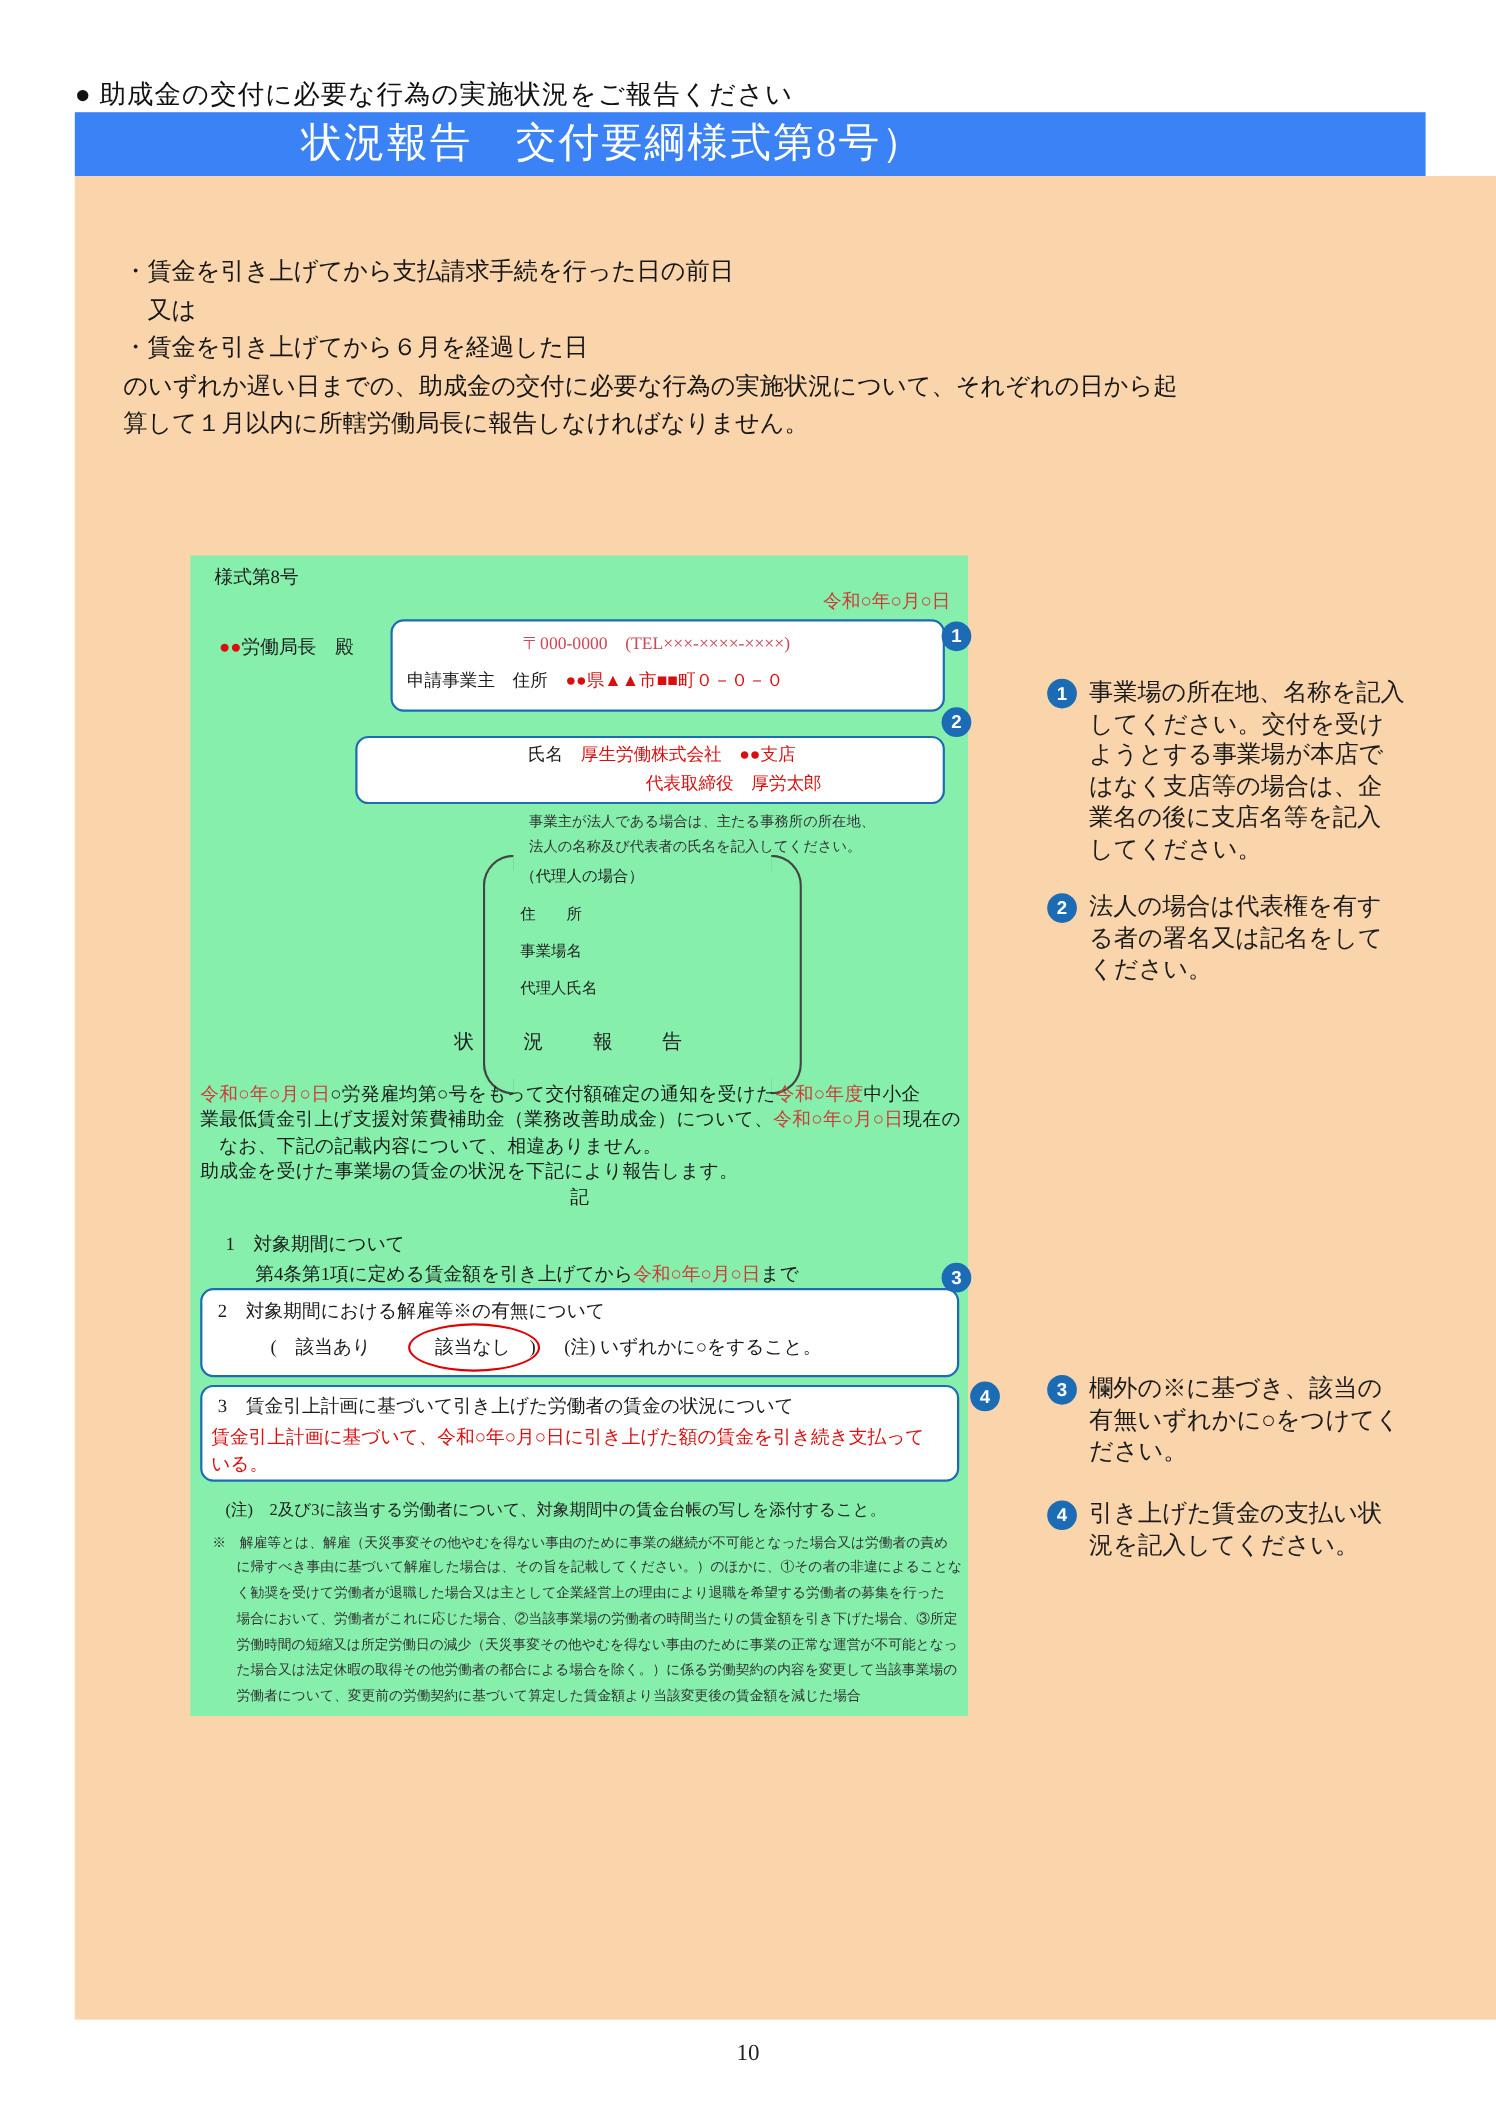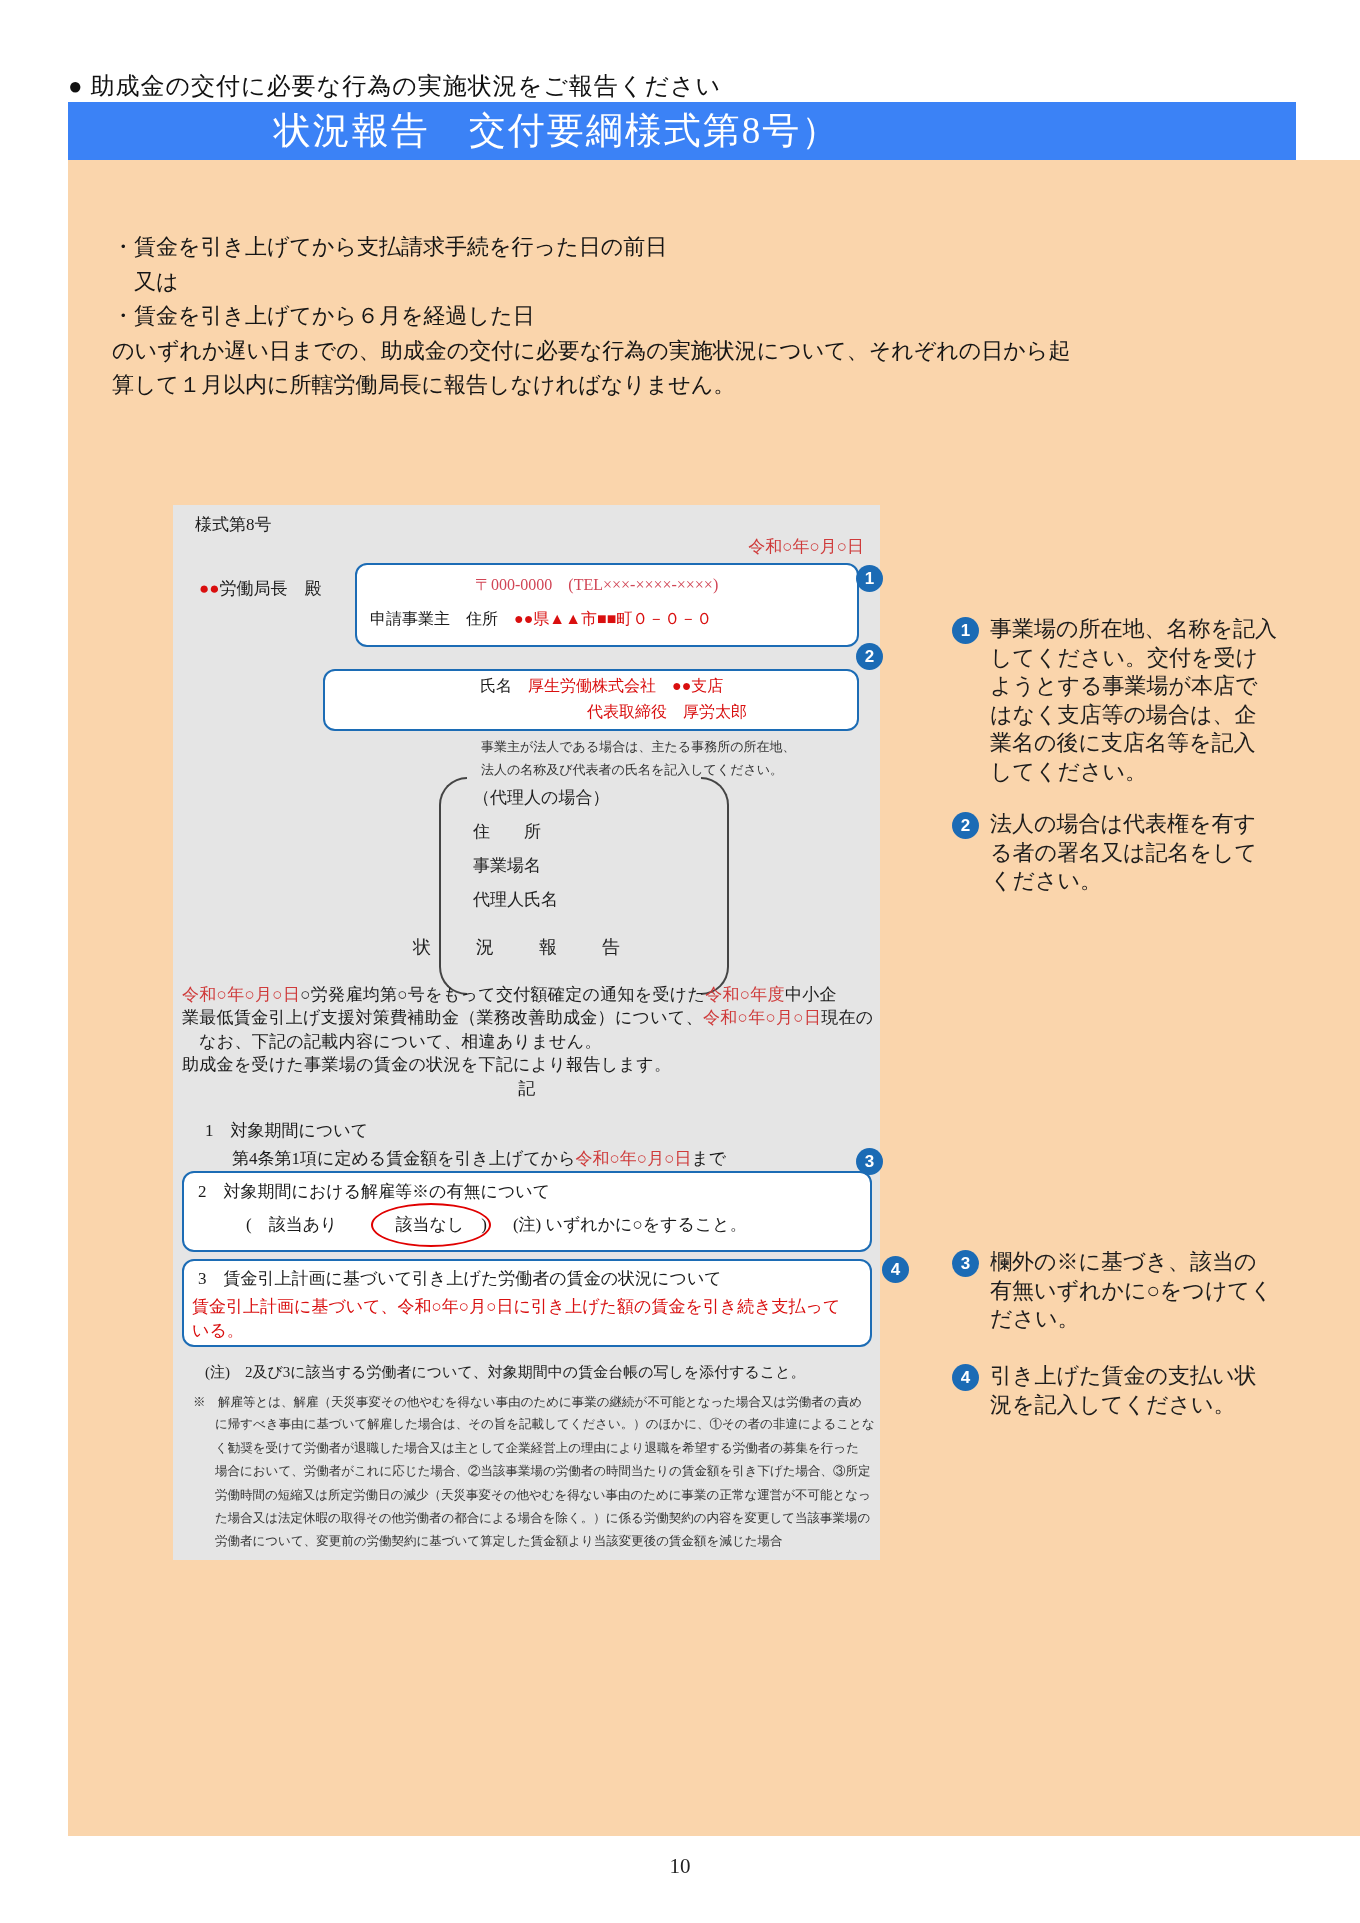--- a/index.html
+++ b/index.html
@@ -8,38 +8,38 @@
 
   .top-heading{position:absolute;left:68px;top:70px;font-size:24px;letter-spacing:1px;color:#111;}
 
   .banner{position:absolute;left:68px;top:102px;width:1228px;height:58px;background:#3b82f6;}
   .banner-title{color:#ffffff;font-size:37px;line-height:58px;text-align:center;padding-right:250px;letter-spacing:2px;}
 
   .peach{position:absolute;left:68px;top:160px;width:1348px;height:1676px;background:#FAD5AC;}
 
   .intro{position:absolute;left:44px;top:70px;font-size:22px;line-height:34.5px;white-space:pre-line;color:#151515;}
 
-  .formbox{position:absolute;left:105px;top:345px;width:707px;height:1055px;background:#e5e5e5;}
+  .formbox{position:absolute;left:105px;top:345px;width:707px;height:1055px;background:#86efac;}
   .abs{position:absolute;}
   .fs17{font-size:17px;}
   .red{color:#D90F0F;}
   .softred{color:#CF3A3A;}
   .pink{color:#D14555;}
 
   .bluebox{position:absolute;border:2.5px solid #1C6CB5;border-radius:12px;background:#fff;}
 
   .marker{position:absolute;width:27px;height:27px;border-radius:50%;background:#1B6BB5;color:#fff;
           font-family:"Liberation Sans","DejaVu Sans",sans-serif;font-weight:bold;font-size:17px;
           line-height:27px;text-align:center;}
 
   .paren{position:absolute;width:26px;height:214px;}
   .paren-l{border-left:2.5px solid #444;border-top:2.5px solid #444;border-bottom:2.5px solid #444;border-radius:30px 0 0 30px;}
   .paren-r{border-right:2.5px solid #444;border-top:2.5px solid #444;border-bottom:2.5px solid #444;border-radius:0 30px 30px 0;}
 
-  .proxy-lines{position:absolute;left:300px;top:276px;font-size:17px;line-height:34px;color:#222;}
+  .proxy-lines{position:absolute;left:300px;top:276px;font-size:14px;line-height:34px;color:#222;}
 
   .report-title{position:absolute;left:0;top:430px;width:690px;text-align:center;font-size:18px;letter-spacing:3px;color:#222;}
 
   .bodytext{position:absolute;left:9px;top:478px;width:690px;font-size:17px;line-height:23.4px;letter-spacing:0.3px;white-space:nowrap;}
   .bodytext .ki{text-align:center;white-space:normal;}
 
   .sec1{position:absolute;left:32px;top:612px;font-size:17px;line-height:28px;white-space:nowrap;}
   .sec1 .l2{margin-left:27px;}
 
   .ellipse-wrap{position:relative;display:inline-block;}

